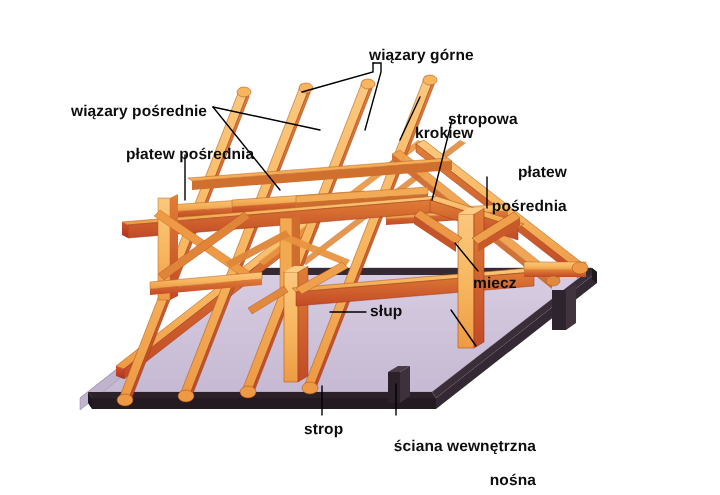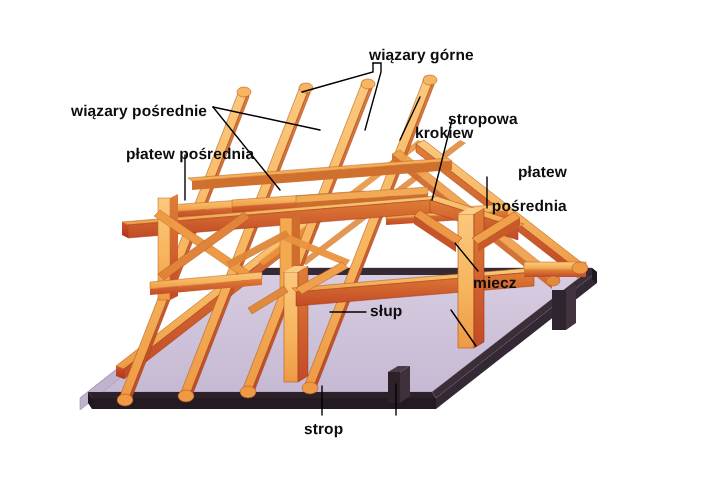--- a/index.html
+++ b/index.html
@@ -286,14 +286,18 @@
 <div class="lbl" style="left:415px;top:89px;margin-top:36px;">krokiew</div>
 <div class="lbl" style="left:448px;top:111px;">stropowa</div>
 <div class="lbl" style="left:78px;top:146px;margin-left:48px;">płatew pośrednia</div>
 <div class="lbl two" style="left:483px;top:147px;">
   <span>płatew</span><br>
   <span>pośrednia</span>
 </div>
 <div class="lbl" style="left:473px;top:275px;">miecz</div>
 <div class="lbl" style="left:370px;top:303px;">słup</div>
 <div class="lbl" style="left:304px;top:421px;">strop</div>
-
+<div class="lbl two" style="left:385px;top:421px;">
+  <span>ściana wewnętrzna</span><br>
+  <span style="display:inline-block;margin-left:14px;">nośna</span>
 </div>
 
+</div>
+
 </body></html>

